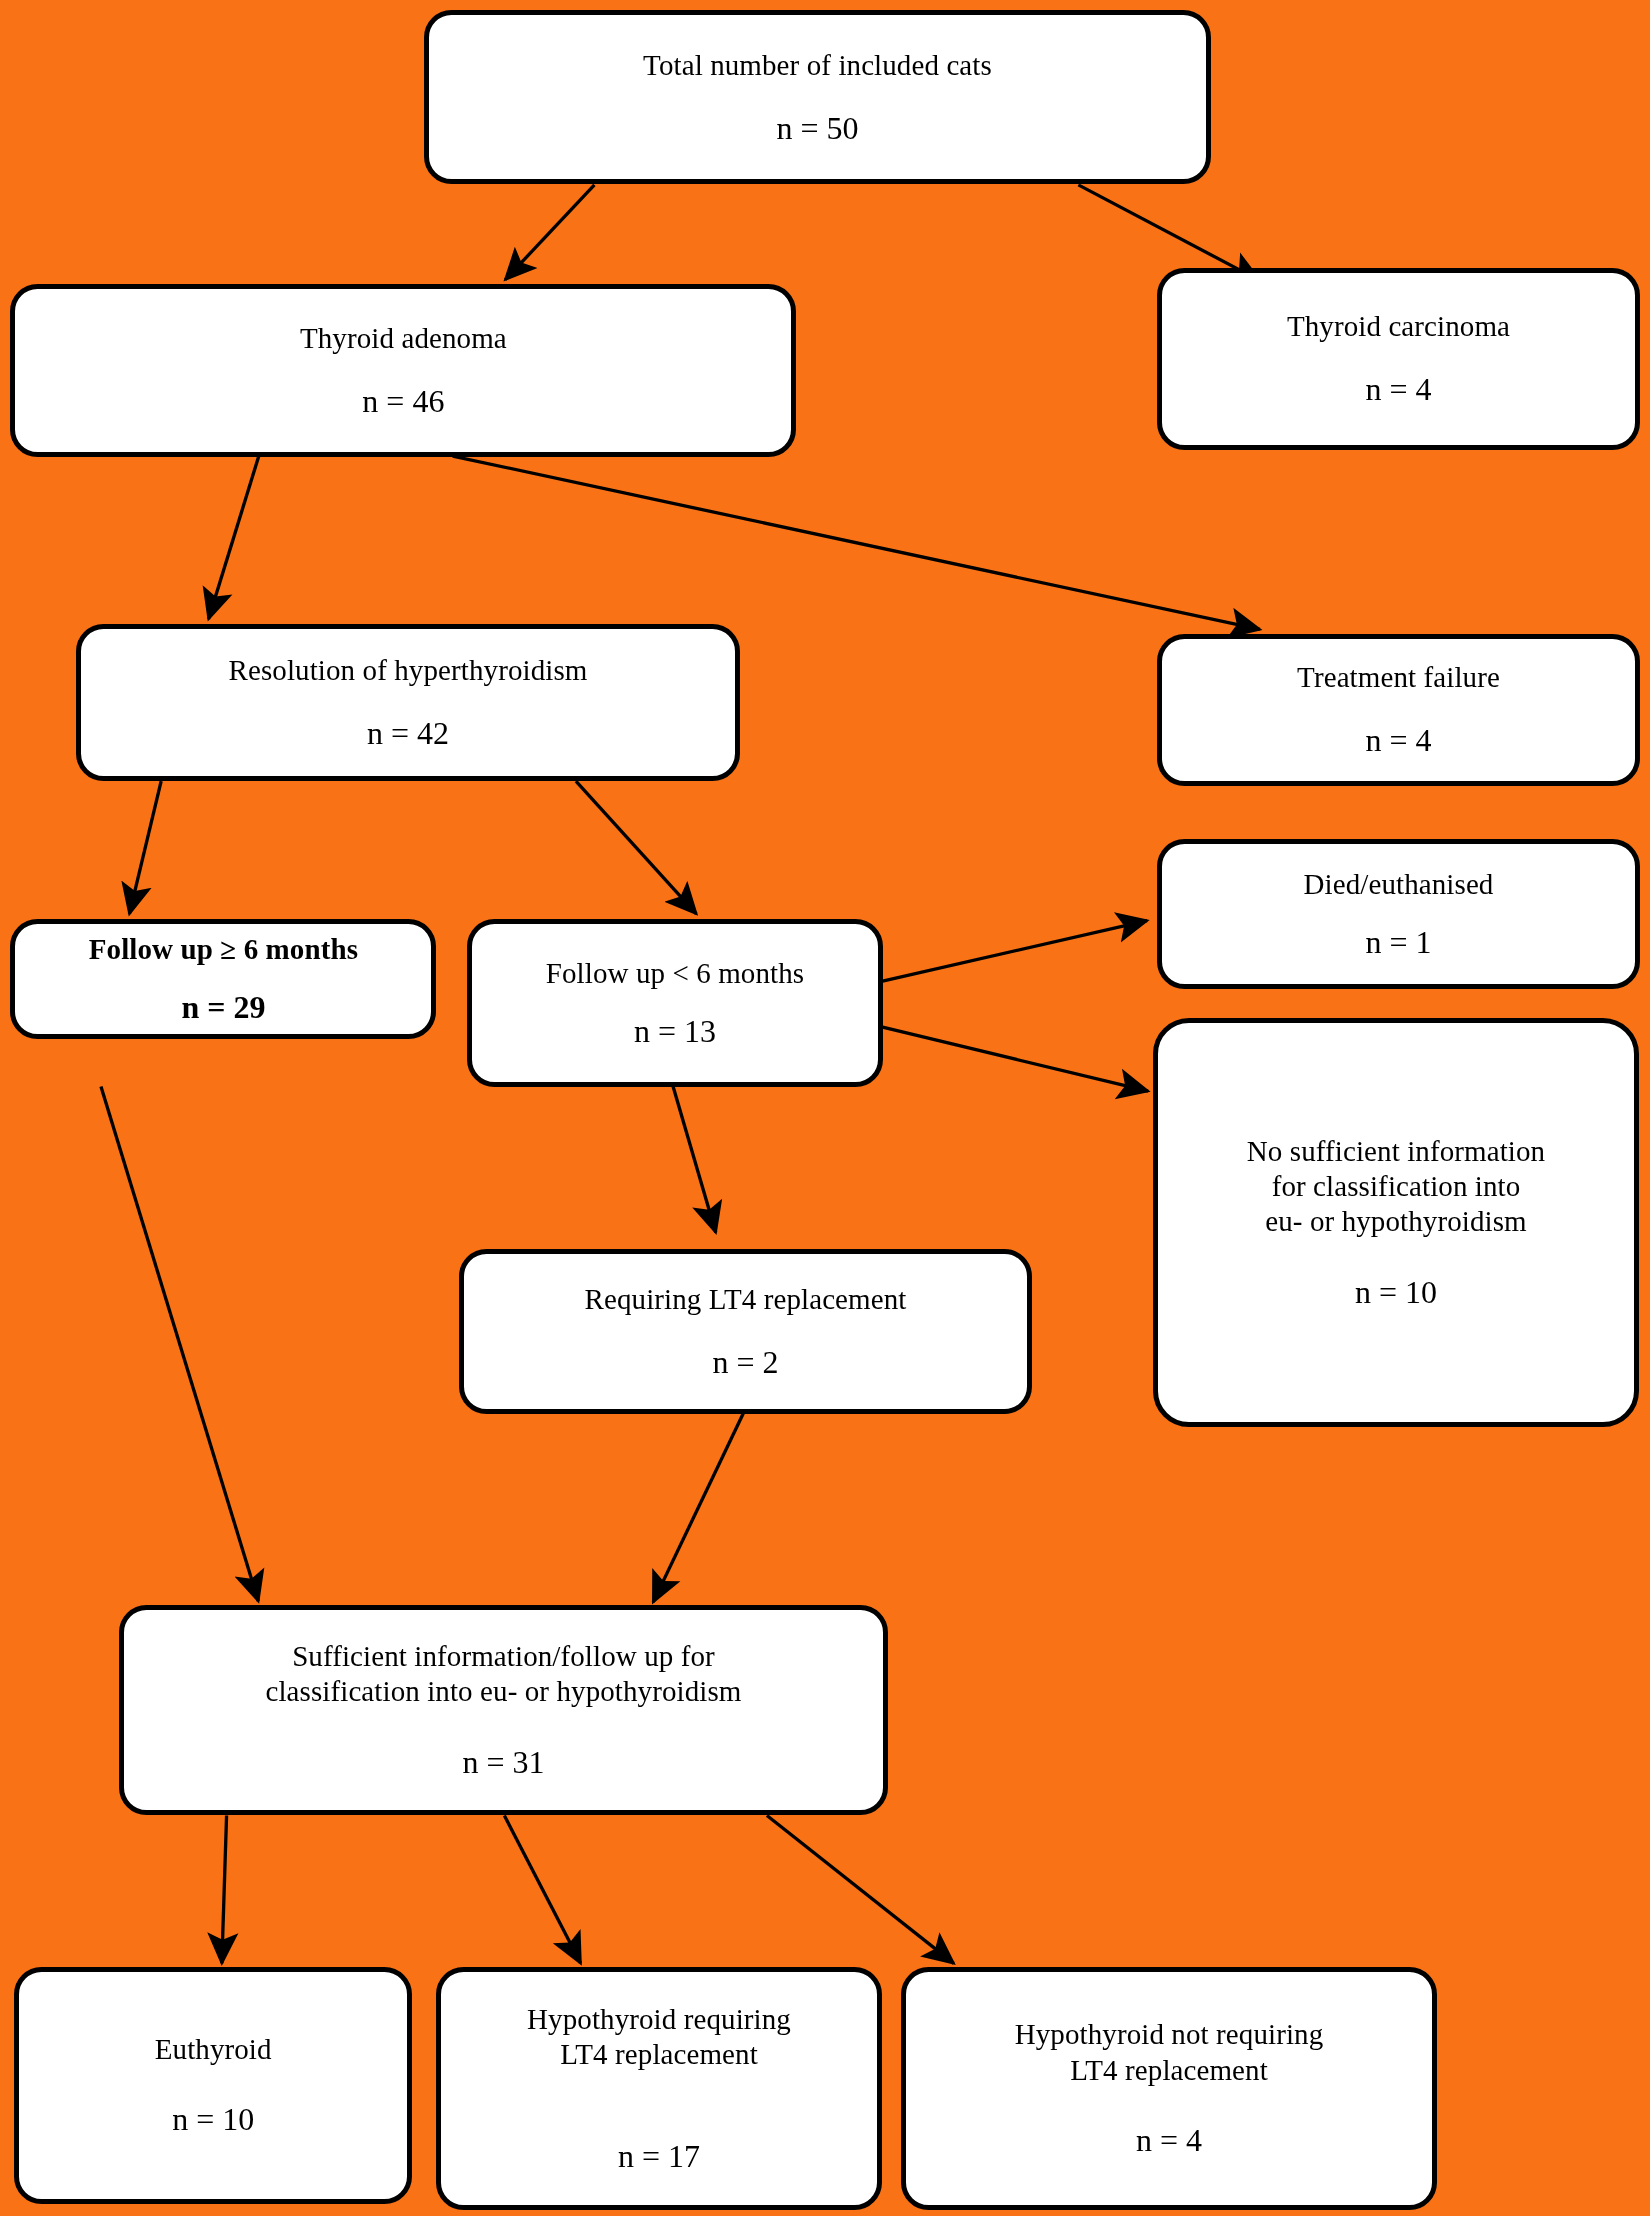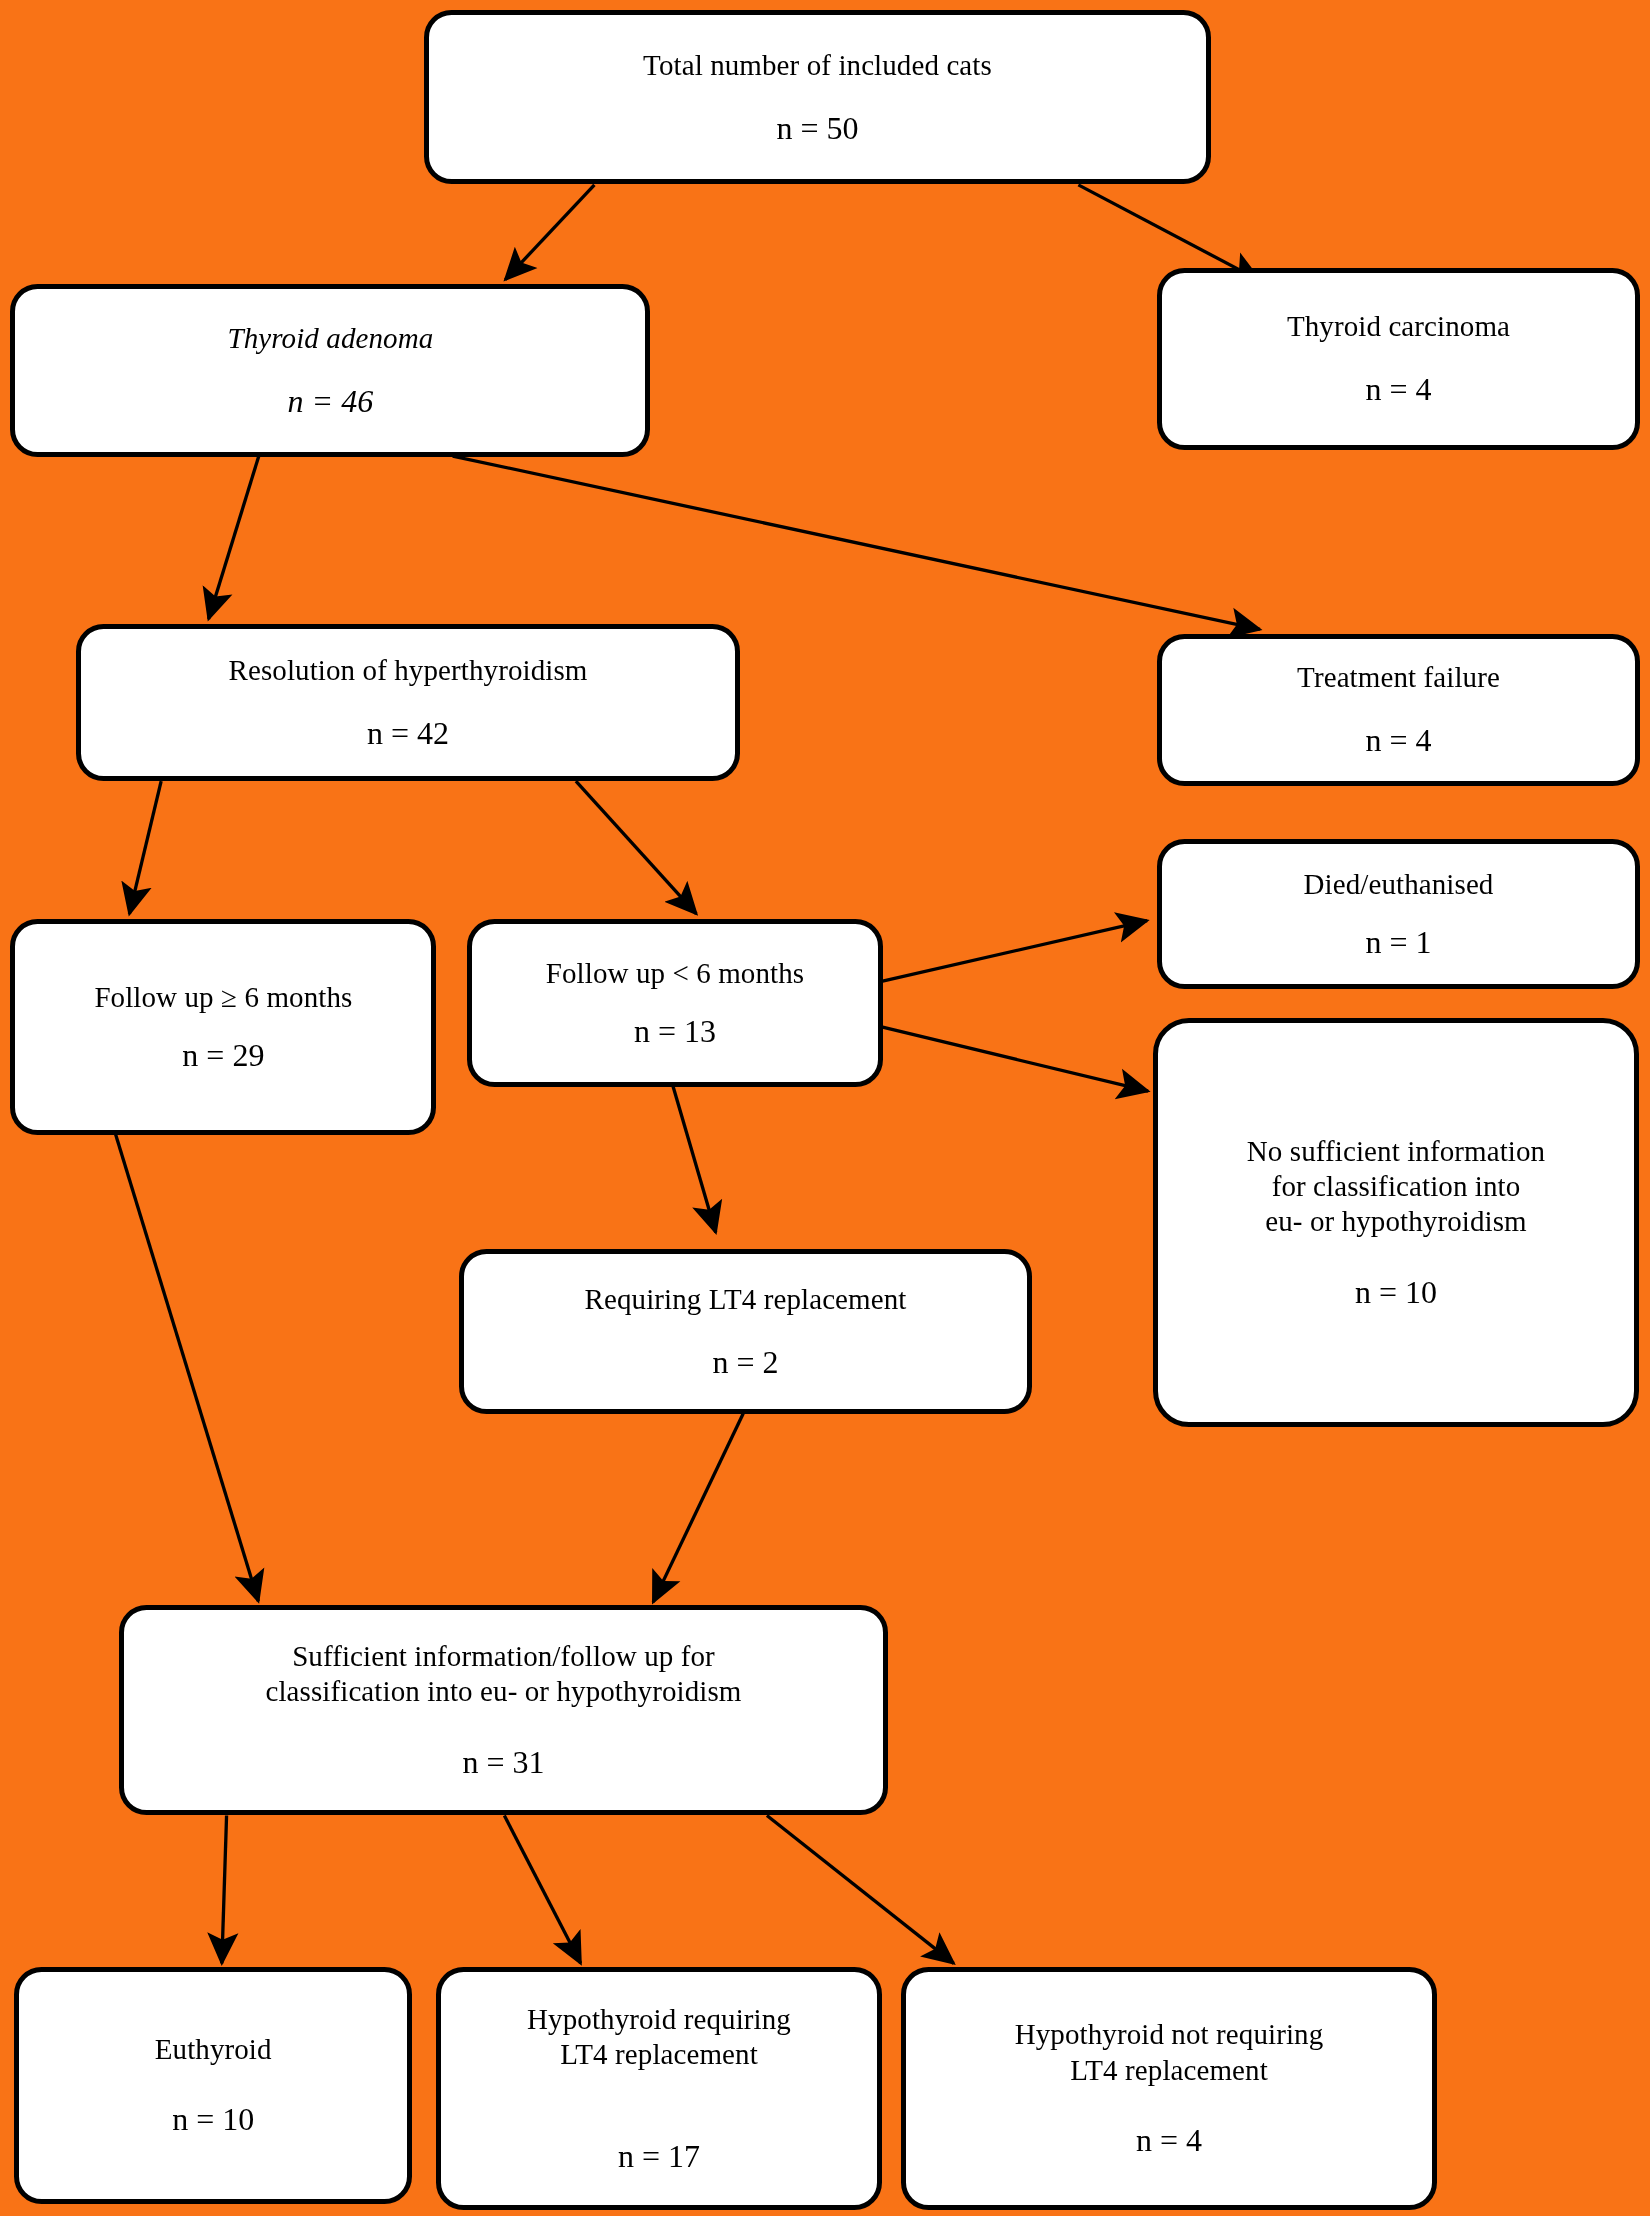--- a/index.html
+++ b/index.html
@@ -98,41 +98,41 @@
     <line x1="1064" y1="3830" x2="1225" y2="4142" marker-end="url(#ah)"></line>
 
     <line x1="1618" y1="3830" x2="2012" y2="4142" marker-end="url(#ah)"></line>
   </svg>
 
   <div class="node" style="left:424px; top:10.4px; width:787px; height:174px;">
     <span class="label">Total number of included cats</span>
     <span class="count">n = 50</span>
   </div>
 
-  <div class="node" style="left:10.4px; top:284px; width:640px; height:173px;font-style:italic;">
+  <div class="node" style="left:10.4px; top:284px; width:786px; height:173px;">
     <span class="label">Thyroid adenoma</span>
     <span class="count">n = 46</span>
   </div>
 
   <div class="node" style="left:1157px; top:268px; width:483px; height:182px;justify-content:center;">
     <span class="label">Thyroid carcinoma</span>
     <span class="count">n = 4</span>
   </div>
 
   <div class="node" style="left:76px; top:624px; width:664px; height:157px;">
     <span class="label">Resolution of hyperthyroidism</span>
     <span class="count">n = 42</span>
   </div>
 
   <div class="node" style="left:1157px; top:634px; width:483px; height:152px;">
     <span class="label">Treatment failure</span>
     <span class="count">n = 4</span>
   </div>
 
-  <div class="node tight" style="left:10.4px; top:919px; width:426px; height:216px;">
+  <div class="node tight" style="left:10.4px; top:919px; width:426px; height:120px;font-weight:bold;">
     <span class="label">Follow up ≥ 6 months</span>
     <span class="count">n = 29</span>
   </div>
 
   <div class="node tight" style="left:467px; top:919px; width:416px; height:168px;">
     <span class="label">Follow up &lt; 6 months</span>
     <span class="count">n = 13</span>
   </div>
 
   <div class="node tight" style="left:1157px; top:839px; width:483px; height:150px;">

